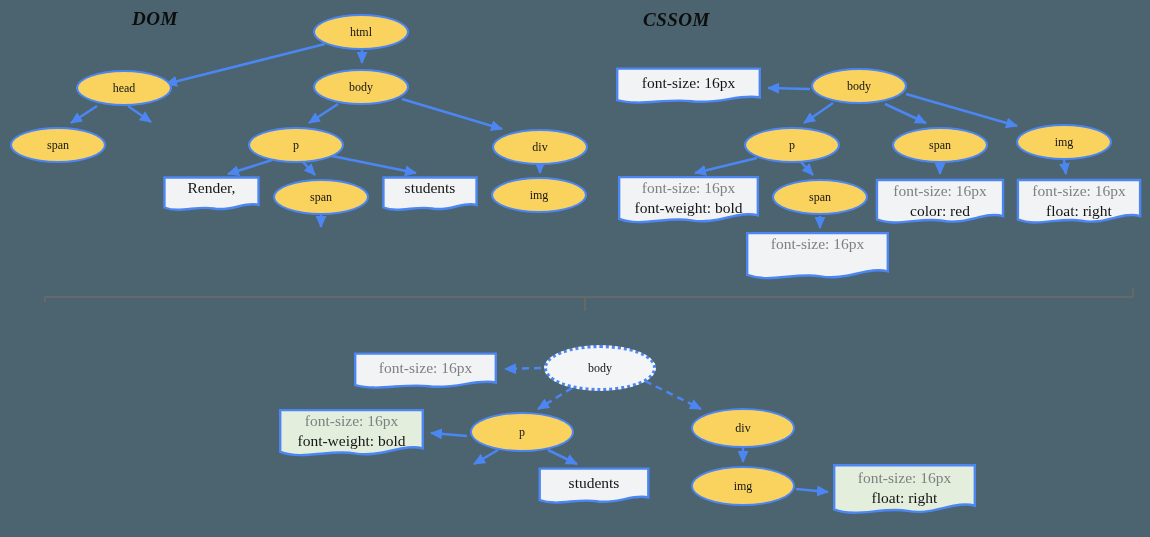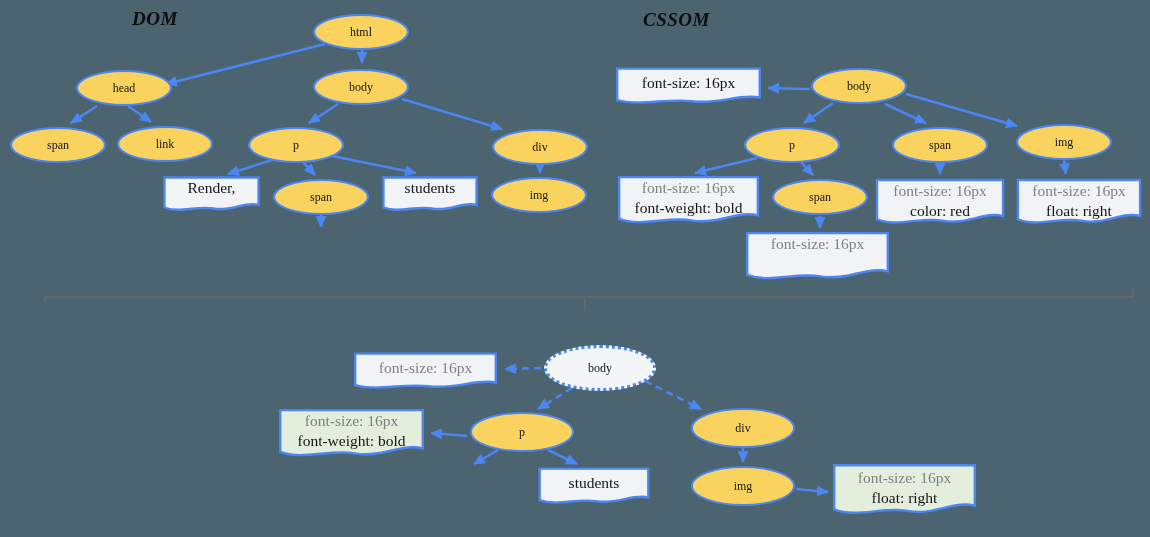--- a/index.html
+++ b/index.html
@@ -78,23 +78,20 @@
     </div>
   <div class="node" style="left:76px;top:70px;width:96px;height:36px">
     <span class="nlabel">head</span>
     </div>
   <div class="node" style="left:313px;top:69px;width:96px;height:36px">
     <span class="nlabel">body</span>
     </div>
   <div class="node" style="left:10px;top:127px;width:96px;height:36px">
     <span class="nlabel">span</span>
     </div>
-  <div class="node" style="left:117px;top:126px;width:96px;height:36px">
-    <span class="nlabel">link</span>
-    </div>
   <div class="node" style="left:248px;top:127px;width:96px;height:36px">
     <span class="nlabel">p</span>
     </div>
   <div class="node" style="left:492px;top:129px;width:96px;height:36px">
     <span class="nlabel">div</span>
     </div>
   <div class="node" style="left:273px;top:179px;width:96px;height:36px">
     <span class="nlabel">span</span>
     </div>
   <div class="node" style="left:491px;top:177px;width:96px;height:36px">

